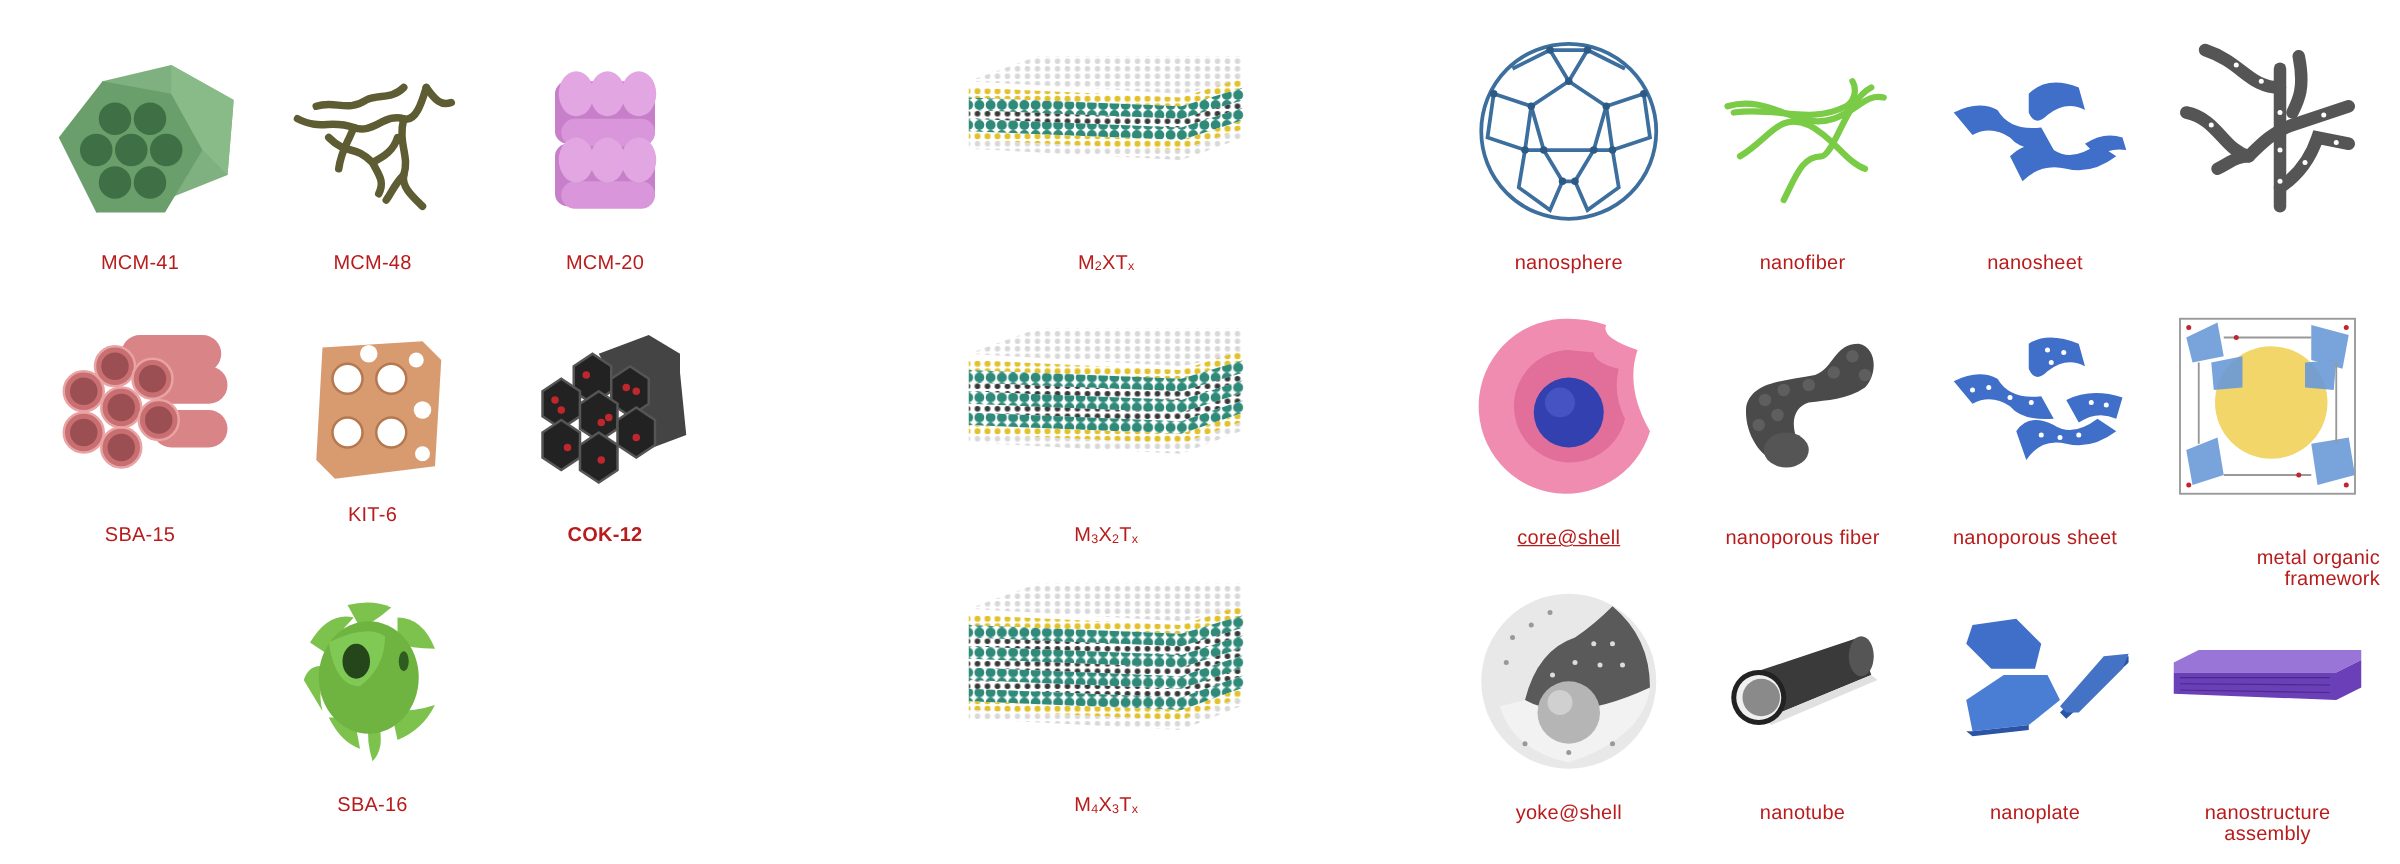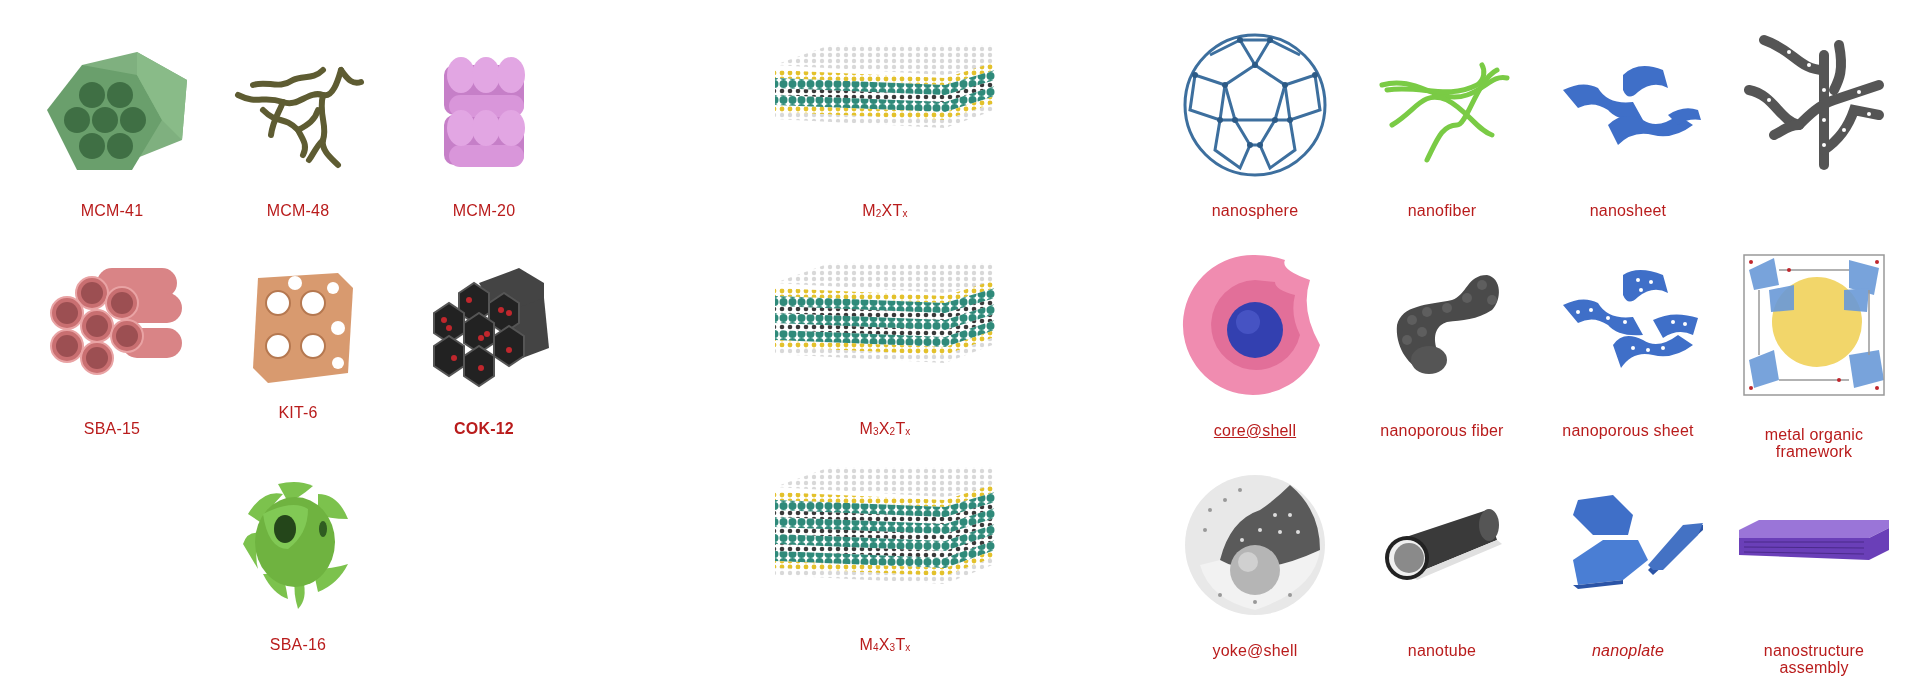--- a/index.html
+++ b/index.html
@@ -402,21 +402,21 @@
       </g>
       <g fill="#c0272d">
         <circle cx="12" cy="12" r="2"></circle>
           <circle cx="138" cy="12" r="2"></circle>
           <circle cx="12" cy="138" r="2"></circle>
         <circle cx="138" cy="138" r="2"></circle>
           <circle cx="50" cy="20" r="2"></circle>
           <circle cx="100" cy="130" r="2"></circle>
       </g>
     </svg>
-    <div class="label" style="top:176px;">
+    <div class="label" style="top:188px;text-align:right;">
       <span class="line">metal organic</span>
         <span class="line">framework</span>
     </div>
   </div>
 
   <div class="item" style="left:1165px;top:470px;height:200px;">
     <svg width="150" height="150" viewBox="0 0 150 150">
       <circle cx="75" cy="75" r="70" fill="#e8e8e8"></circle>
       <path d="M110,15 Q95,30 80,40 Q50,50 40,90 Q45,120 75,125 Q120,118 140,80 Q140,40 110,15 Z" fill="#5a5a5a"></path>
       <path d="M40,90 Q75,110 140,80 Q135,120 75,140 Q30,130 20,95 Z" fill="#f2f2f2"></path>
@@ -448,21 +448,21 @@
       <polygon points="30,70 120,40 130,70 45,105" fill="#3a3a3a"></polygon>
       <polygon points="45,105 130,70 135,74 50,110" fill="#e0e0e0"></polygon>
       <ellipse cx="122" cy="55" rx="10" ry="16" fill="#555"></ellipse>
       <ellipse cx="40" cy="88" rx="22" ry="22" fill="#222"></ellipse>
       <ellipse cx="40" cy="88" rx="18" ry="18" fill="#f0f0f0"></ellipse>
       <ellipse cx="42" cy="88" rx="15" ry="15" fill="#8a8a8a"></ellipse>
     </svg>
     <div class="label" style="top:172px;">nanotube</div>
   </div>
 
-  <div class="item" style="left:1538px;top:470px;height:200px;font-style:italic;">
+  <div class="item" style="left:1538px;top:470px;height:200px;">
     <svg width="150" height="150" viewBox="0 0 150 150">
       <polygon points="25,30 60,25 80,45 75,65 40,65 20,45" fill="#3f6fc8"></polygon>
       <polygon points="20,90 50,70 85,70 95,90 70,110 25,115" fill="#4a7ed4"></polygon>
       <polygon points="20,115 25,115 70,110 70,114 25,119" fill="#2b54a6"></polygon>
       <polygon points="95,100 140,55 150,55 150,60 100,105" fill="#2b54a6"></polygon>
       <polygon points="95,95 130,55 150,53 145,65 110,100 100,100" fill="#4472c4"></polygon>
     </svg>
     <div class="label" style="top:172px;">nanoplate</div>
   </div>
 

